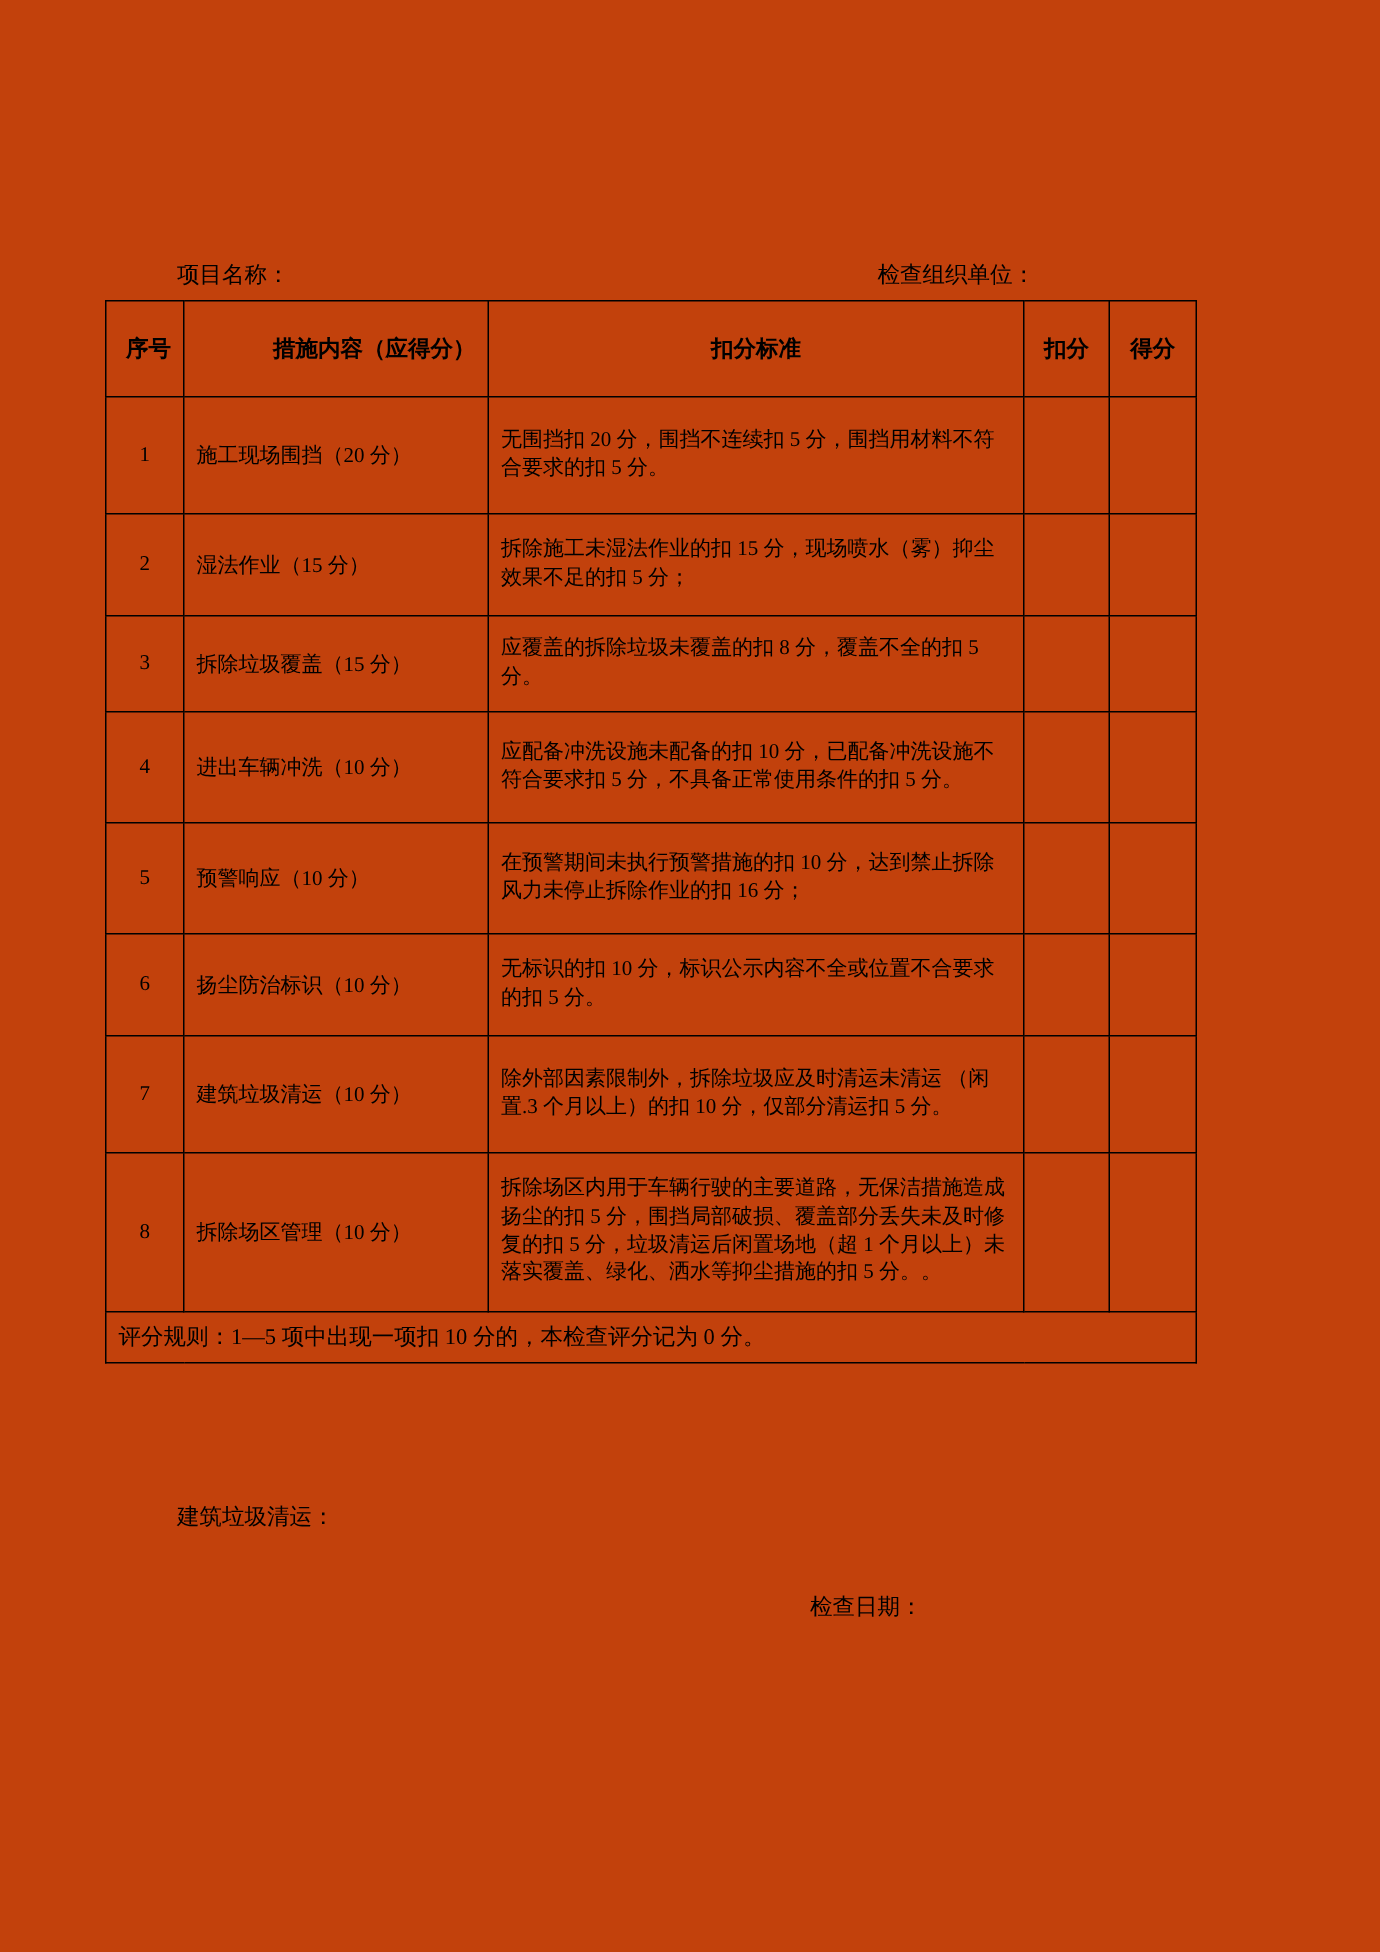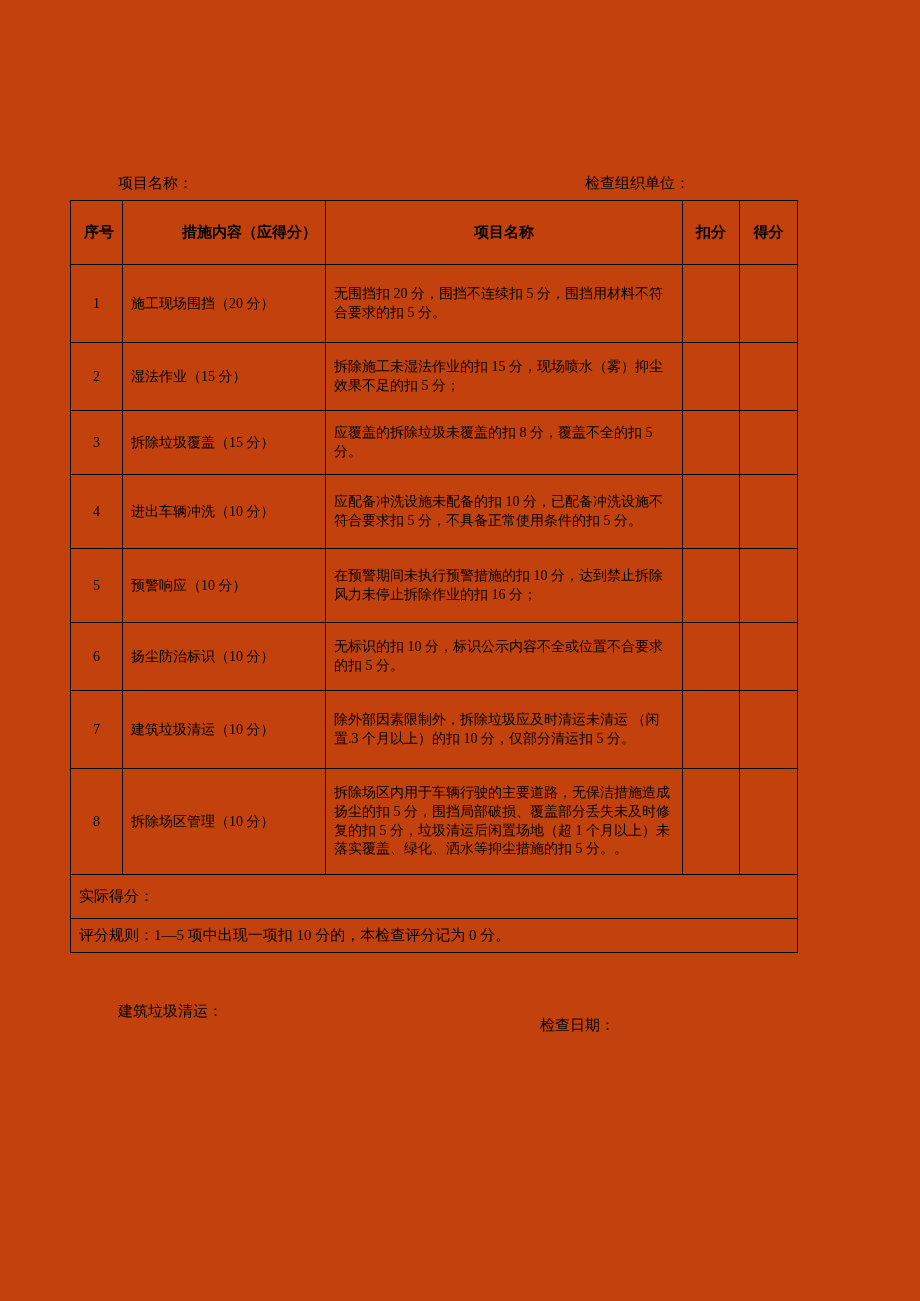--- a/index.html
+++ b/index.html
@@ -21,21 +21,21 @@
     overflow: hidden;
   }
   .label {
     position: absolute;
     font-size: 15px;
     white-space: nowrap;
   }
   .lbl-project { left: 118px; top: 174px; }
   .lbl-org     { left: 555px; top: 174px; margin-left: 30px; }
   .lbl-sign    { left: 118px; top: 1002px; }
-  .lbl-date    { left: 540px; top: 1016px; }
+  .lbl-date    { left: 540px; top: 1062px; }
 
   table.checklist {
     position: absolute;
     left: 70px;
     top: 200px;
     width: 727px;
     border-collapse: collapse;
     table-layout: fixed;
     font-size: 14px;
   }
@@ -89,21 +89,21 @@
       <col style="width:52px">
       <col style="width:203px">
       <col style="width:357px">
       <col style="width:57px">
       <col style="width:58px">
     </colgroup>
     <tbody>
       <tr class="hdr">
         <th class="h-left">序号</th>
         <th class="h-left">措施内容（应得分）</th>
-        <th class="h-center">项目名称</th>
+        <th class="h-center">扣分标准</th>
         <th class="h-center">扣分</th>
         <th class="h-center">得分</th>
       </tr>
 
       <tr class="r1">
         <td class="num">1</td>
         <td class="measure">施工现场围挡（20 分）</td>
         <td class="standard">无围挡扣 20 分，围挡不连续扣 5 分，围挡用材料不符合要求的扣 5 分。</td>
         <td class="blank"></td>
         <td class="blank"></td>
@@ -158,23 +158,20 @@
       </tr>
 
       <tr class="r8">
         <td class="num">8</td>
         <td class="measure">拆除场区管理（10 分）</td>
         <td class="standard">拆除场区内用于车辆行驶的主要道路，无保洁措施造成扬尘的扣 5 分，围挡局部破损、覆盖部分丢失未及时修复的扣 5 分，垃圾清运后闲置场地（超 1 个月以上）未落实覆盖、绿化、洒水等抑尘措施的扣 5 分。。</td>
         <td class="blank"></td>
         <td class="blank"></td>
       </tr>
 
-      <tr class="actual">
-        <td class="span-cell" colspan="5">实际得分：</td>
-      </tr>
 
       <tr class="rule">
         <td class="span-cell" colspan="5">评分规则：1—5 项中出现一项扣 10 分的，本检查评分记为 0 分。</td>
       </tr>
     </tbody>
   </table>
 
   <span class="label lbl-sign">建筑垃圾清运：</span>
   <span class="label lbl-date">检查日期：</span>
 

